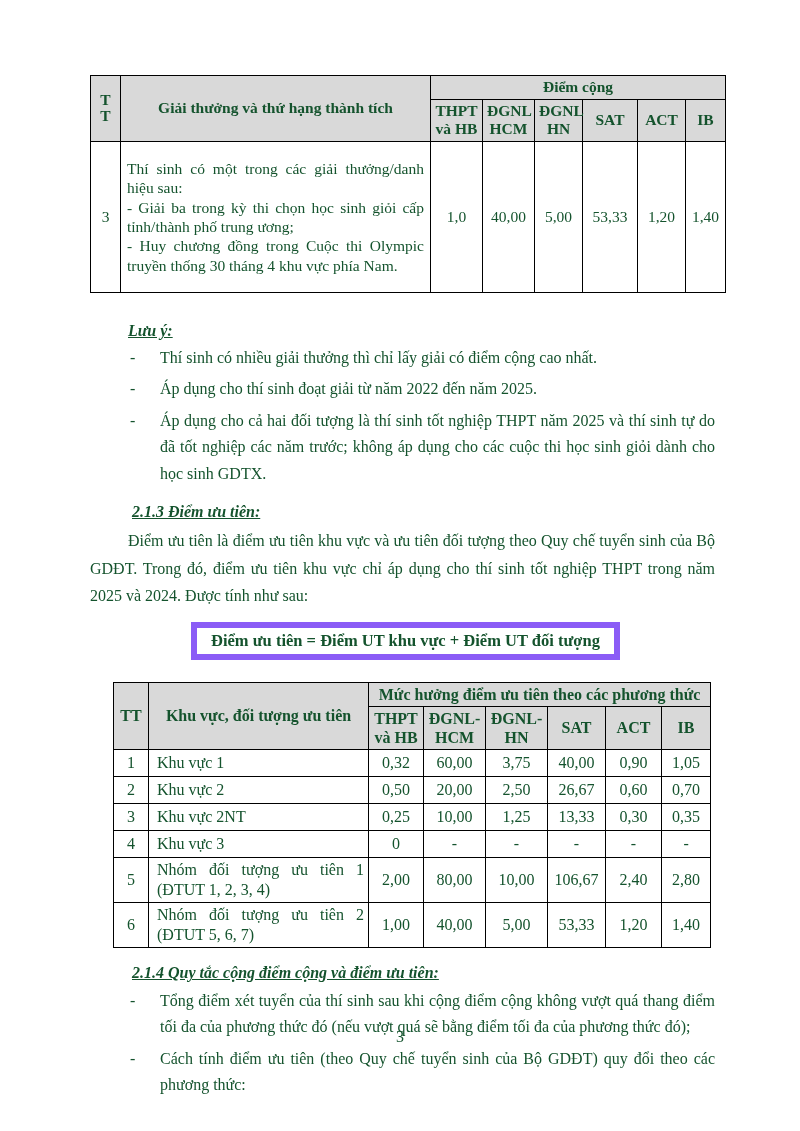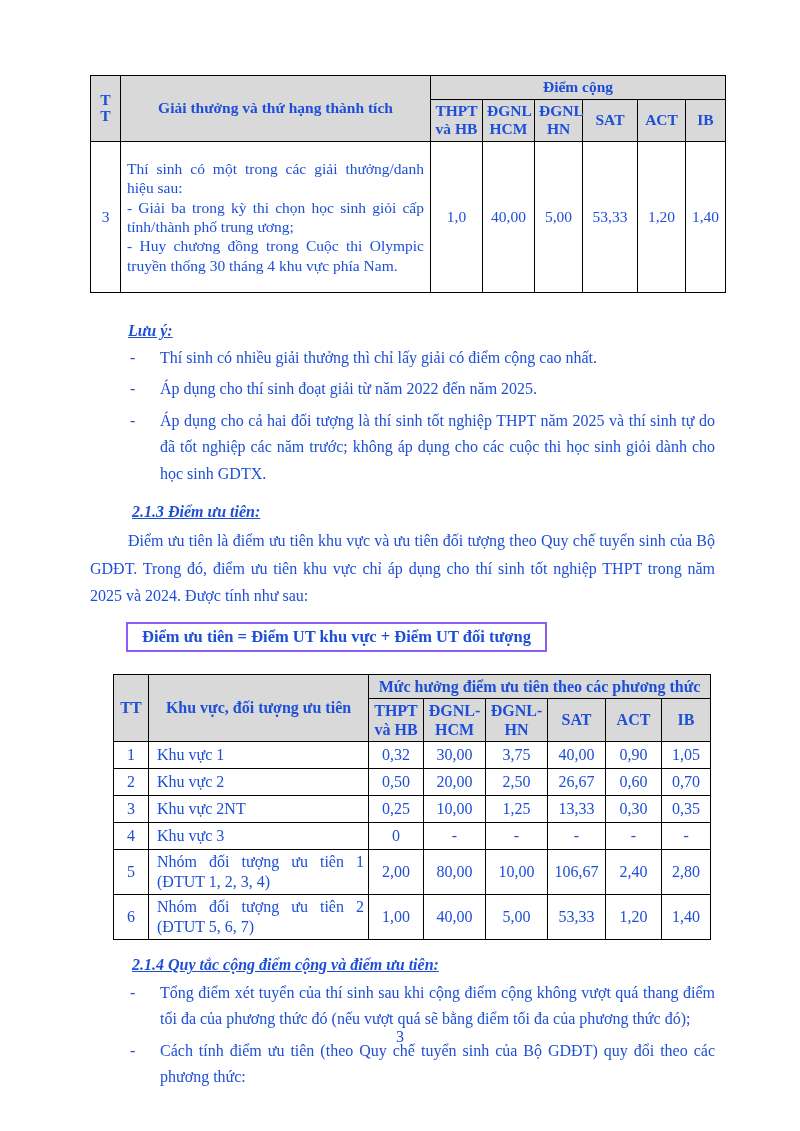--- a/index.html
+++ b/index.html
@@ -1,21 +1,21 @@
 <!DOCTYPE html>
 <html><head>
 <meta charset="utf-8">
 <style>
   * { margin:0; padding:0; box-sizing:border-box; }
   html,body { background:#ffffff; }
   .page {
     position:relative;
     width:800px; height:1131px;
     background:#ffffff;
-    color:#1d4ed8;
+    color:#14532d;
     font-family:"Liberation Serif", serif;
     font-size:16px;
     padding:75px 85px 0 90px;
     overflow:hidden;
   }
   table.tbl { border-collapse:collapse; table-layout:fixed; }
   .tbl th, .tbl td { border:1px solid #000; padding:2px 4px; vertical-align:middle; }
   .tbl th { background:#d9d9d9; font-weight:bold; text-align:center; line-height:1.2; }
   .tbl td.center { text-align:center; }
 
@@ -34,25 +34,25 @@
   .bullet .text { flex:1; text-align:justify; }
 
   .section-heading {
     font-weight:bold; font-style:italic; text-decoration:underline;
     margin:16px 0 6px 42px;
   }
   .para { text-indent:38px; text-align:justify; line-height:1.72; margin-top:4px; }
 
   .formula-box {
     display:inline-block;
-    border:2px solid #8b5cf6;
+    border:6px solid #8b5cf6;
     font-weight:bold;
     font-size:16.5px;
     padding:3px 14px;
-    margin:12px 0 8px 36px;
+    margin:12px 0 8px 101px;
   }
 
   
   .tbl2-wrap { margin:14px 0 0 23px; }
   .tbl2 { width:597px; font-size:16px; }
   .tbl2 td { height:27px; }
   .tbl2 td.label { padding-left:8px; text-align:justify; line-height:1.25; }
 
   .page-num {
     position:absolute; top:1028px; left:0; width:100%;
@@ -149,21 +149,21 @@
           <th>ĐGNL-HCM</th>
           <th>ĐGNL-HN</th>
           <th>SAT</th>
           <th>ACT</th>
           <th>IB</th>
         </tr>
         <tr>
           <td class="center">1</td>
           <td class="label">Khu vực 1</td>
           <td class="center">0,32</td>
-          <td class="center">30,00</td>
+          <td class="center">60,00</td>
           <td class="center">3,75</td>
           <td class="center">40,00</td>
           <td class="center">0,90</td>
           <td class="center">1,05</td>
         </tr>
         <tr>
           <td class="center">2</td>
           <td class="label">Khu vực 2</td>
           <td class="center">0,50</td>
           <td class="center">20,00</td>

